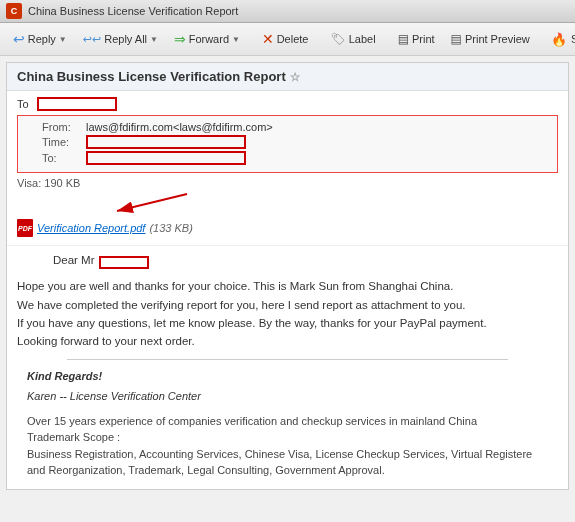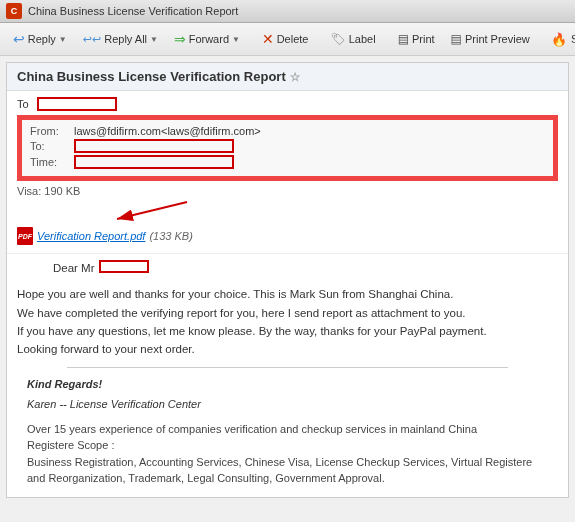--- a/index.html
+++ b/index.html
@@ -108,22 +108,22 @@
     }
     .to-box {
       border: 2px solid #cc0000;
       width: 80px;
       height: 14px;
       display: inline-block;
     }
 
     .meta-section {
       background: #f8f8f8;
-      border: 5px solid #ef4444;
-      padding: 5px 8px;
+      border: 1px solid #ef4444;
+      padding: 5px 24px;
       margin: 4px 0;
       font-size: 11px;
     }
     .meta-row {
       display: flex;
       align-items: center;
       margin-bottom: 2px;
       gap: 4px;
     }
     .meta-label {
@@ -173,21 +173,21 @@
 
     
     .email-body {
       padding: 6px 10px 10px 10px;
       font-size: 11.5px;
       line-height: 1.5;
       color: #333;
     }
     .dear-line {
       display: flex;
-      align-items: flex-start;
+      align-items: flex-end;
       gap: 4px;
       margin-bottom: 8px;
       padding-left: 36px;
     }
     .dear-box {
       border: 2px solid #cc0000;
       width: 50px;
       height: 13px;
       display: inline-block;
     }
@@ -295,26 +295,26 @@
       <span>To</span>
       <span class="to-box"></span>
     </div>
 
     <div class="meta-section">
       <div class="meta-row">
         <span class="meta-label">From:</span>
         <span>laws@fdifirm.com&lt;laws@fdifirm.com&gt;</span>
       </div>
       <div class="meta-row">
+        <span class="meta-label">Time:</span>
+        <span class="meta-time-box"></span>
+      </div>
+      <div class="meta-row">
         <span class="meta-label">To:</span>
         <span class="meta-to-box"></span>
-      </div>
-      <div class="meta-row">
-        <span class="meta-label">Time:</span>
-        <span class="meta-time-box"></span>
       </div>
     </div>
 
     <div class="size-line">
       <span>Visa:</span>
       <span>190 KB</span>
     </div>
 
     <div style="position:relative; height:28px; margin-left:10px;">
       <svg width="180" height="28" style="position:absolute; left:60px; top:0;">
@@ -346,19 +346,19 @@
 Looking forward to your next order.</span>
     </div>
 
     <hr class="divider-line">
 
     <div class="signature">
       <div class="sig-regards">Kind Regards!</div>
       <div class="sig-name">Karen  --  License Verification Center</div>
       <div class="sig-promo">
         <span>Over 15 years experience of companies verification and checkup services in mainland China</span><br>
-        <span>Registere Scope :</span><br>
+        <span>Trademark Scope :</span><br>
         <span>Business Registration, Accounting Services, Chinese Visa, License Checkup Services, Virtual Registere</span><br>
         <span>and Reorganization, Trademark, Legal Consulting, Government Approval.</span>
       </div>
     </div>
   </div>
 </div>
 
 </body></html>

